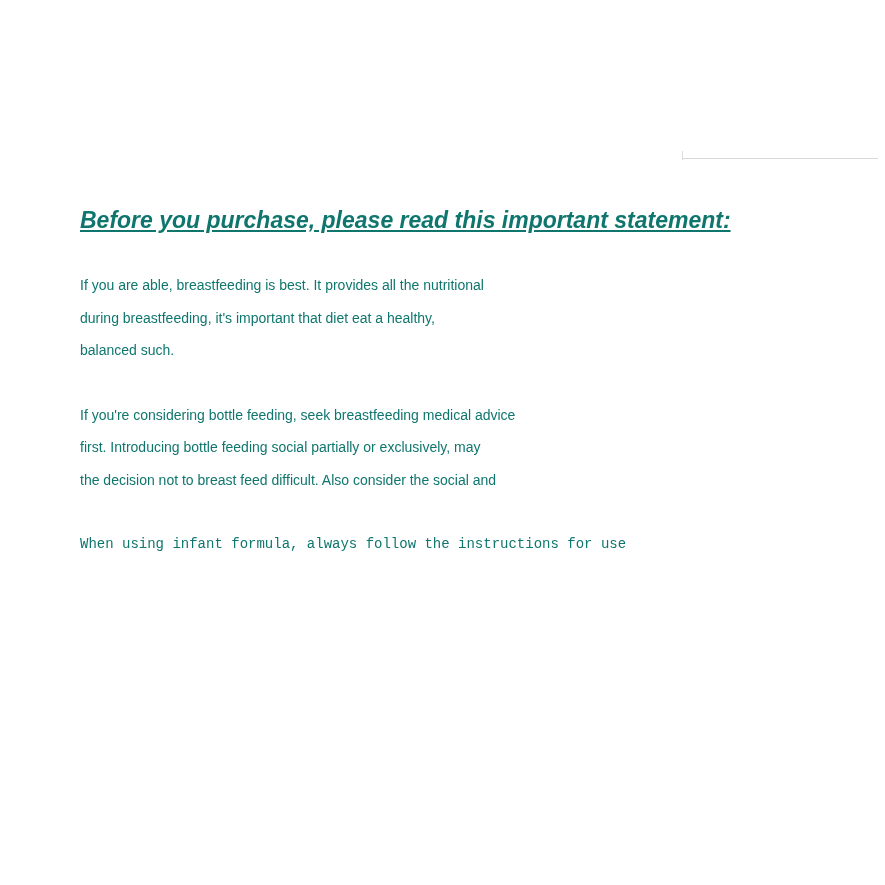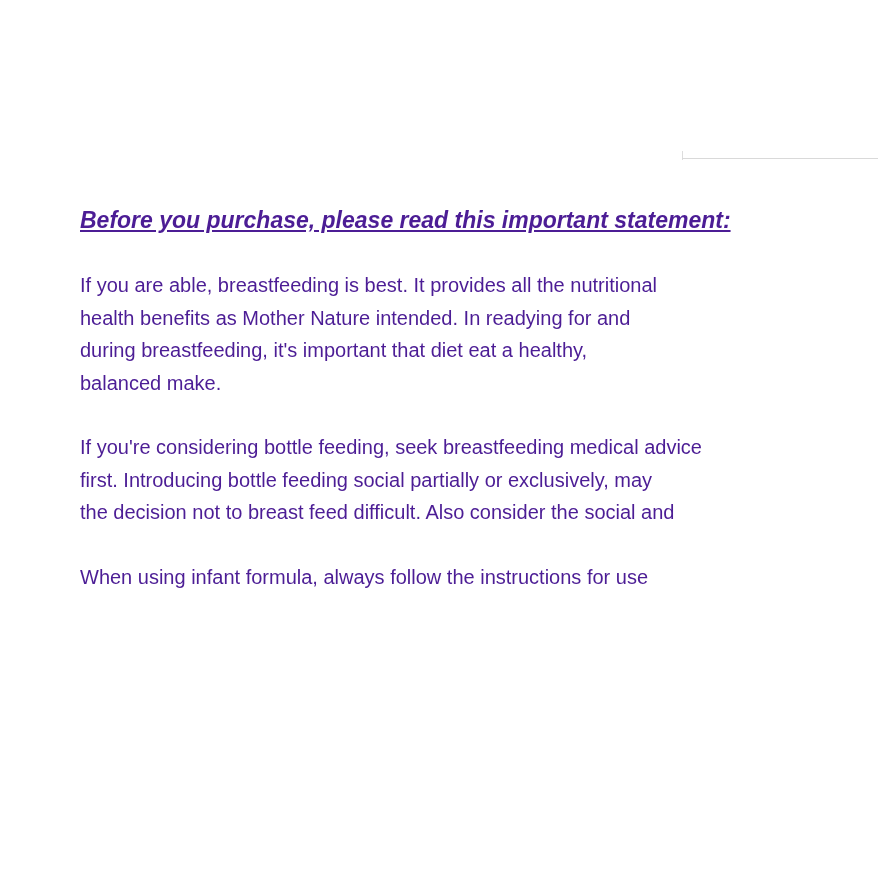--- a/index.html
+++ b/index.html
@@ -7,21 +7,21 @@
     padding: 0;
     background: #ffffff;
   }
   .page {
     position: relative;
     width: 885px;
     height: 885px;
     background: #ffffff;
     overflow: hidden;
     font-family: "Liberation Sans", sans-serif;
-    color: #4c1d95;
+    color: #0f766e;
   }
   
   .frame-edge-h {
     position: absolute;
     top: 158px;
     left: 682px;
     width: 196px;
     height: 1px;
     background: #d9d9d9;
   }
@@ -46,44 +46,44 @@
     font-style: italic;
     text-decoration: underline;
     margin: 0 0 32px 0;
     white-space: nowrap;
   }
   .para {
     margin: 0 0 32px 0;
   }
   .para:last-child {
     margin-bottom: 12px;
+    font-family: Liberation Mono, monospace;
   }
   .line {
-    font-size: 20px;
+    font-size: 14px;
     line-height: 32.5px;
     white-space: nowrap;
   }
 </style>
 </head>
 <body>
 
 <div class="page">
 
   <div class="frame-edge-tick"></div>
   <div class="frame-edge-h"></div>
 
   <div class="content">
 
     <div class="heading">Before you purchase, please read this important statement:</div>
 
     <div class="para">
       <div class="line">If you are able, breastfeeding is best. It provides all the nutritional</div>
-      <div class="line">health benefits as Mother Nature intended. In readying for and</div>
       <div class="line">during breastfeeding, it's important that diet eat a healthy,</div>
-      <div class="line">balanced make.</div>
+      <div class="line">balanced such.</div>
     </div>
 
     <div class="para">
       <div class="line">If you're considering bottle feeding, seek breastfeeding medical advice</div>
       <div class="line">first. Introducing bottle feeding social partially or exclusively, may</div>
       <div class="line">the decision not to breast feed difficult. Also consider the social and</div>
     </div>
 
     <div class="para">
       <div class="line">When using infant formula, always follow the instructions for use</div>

